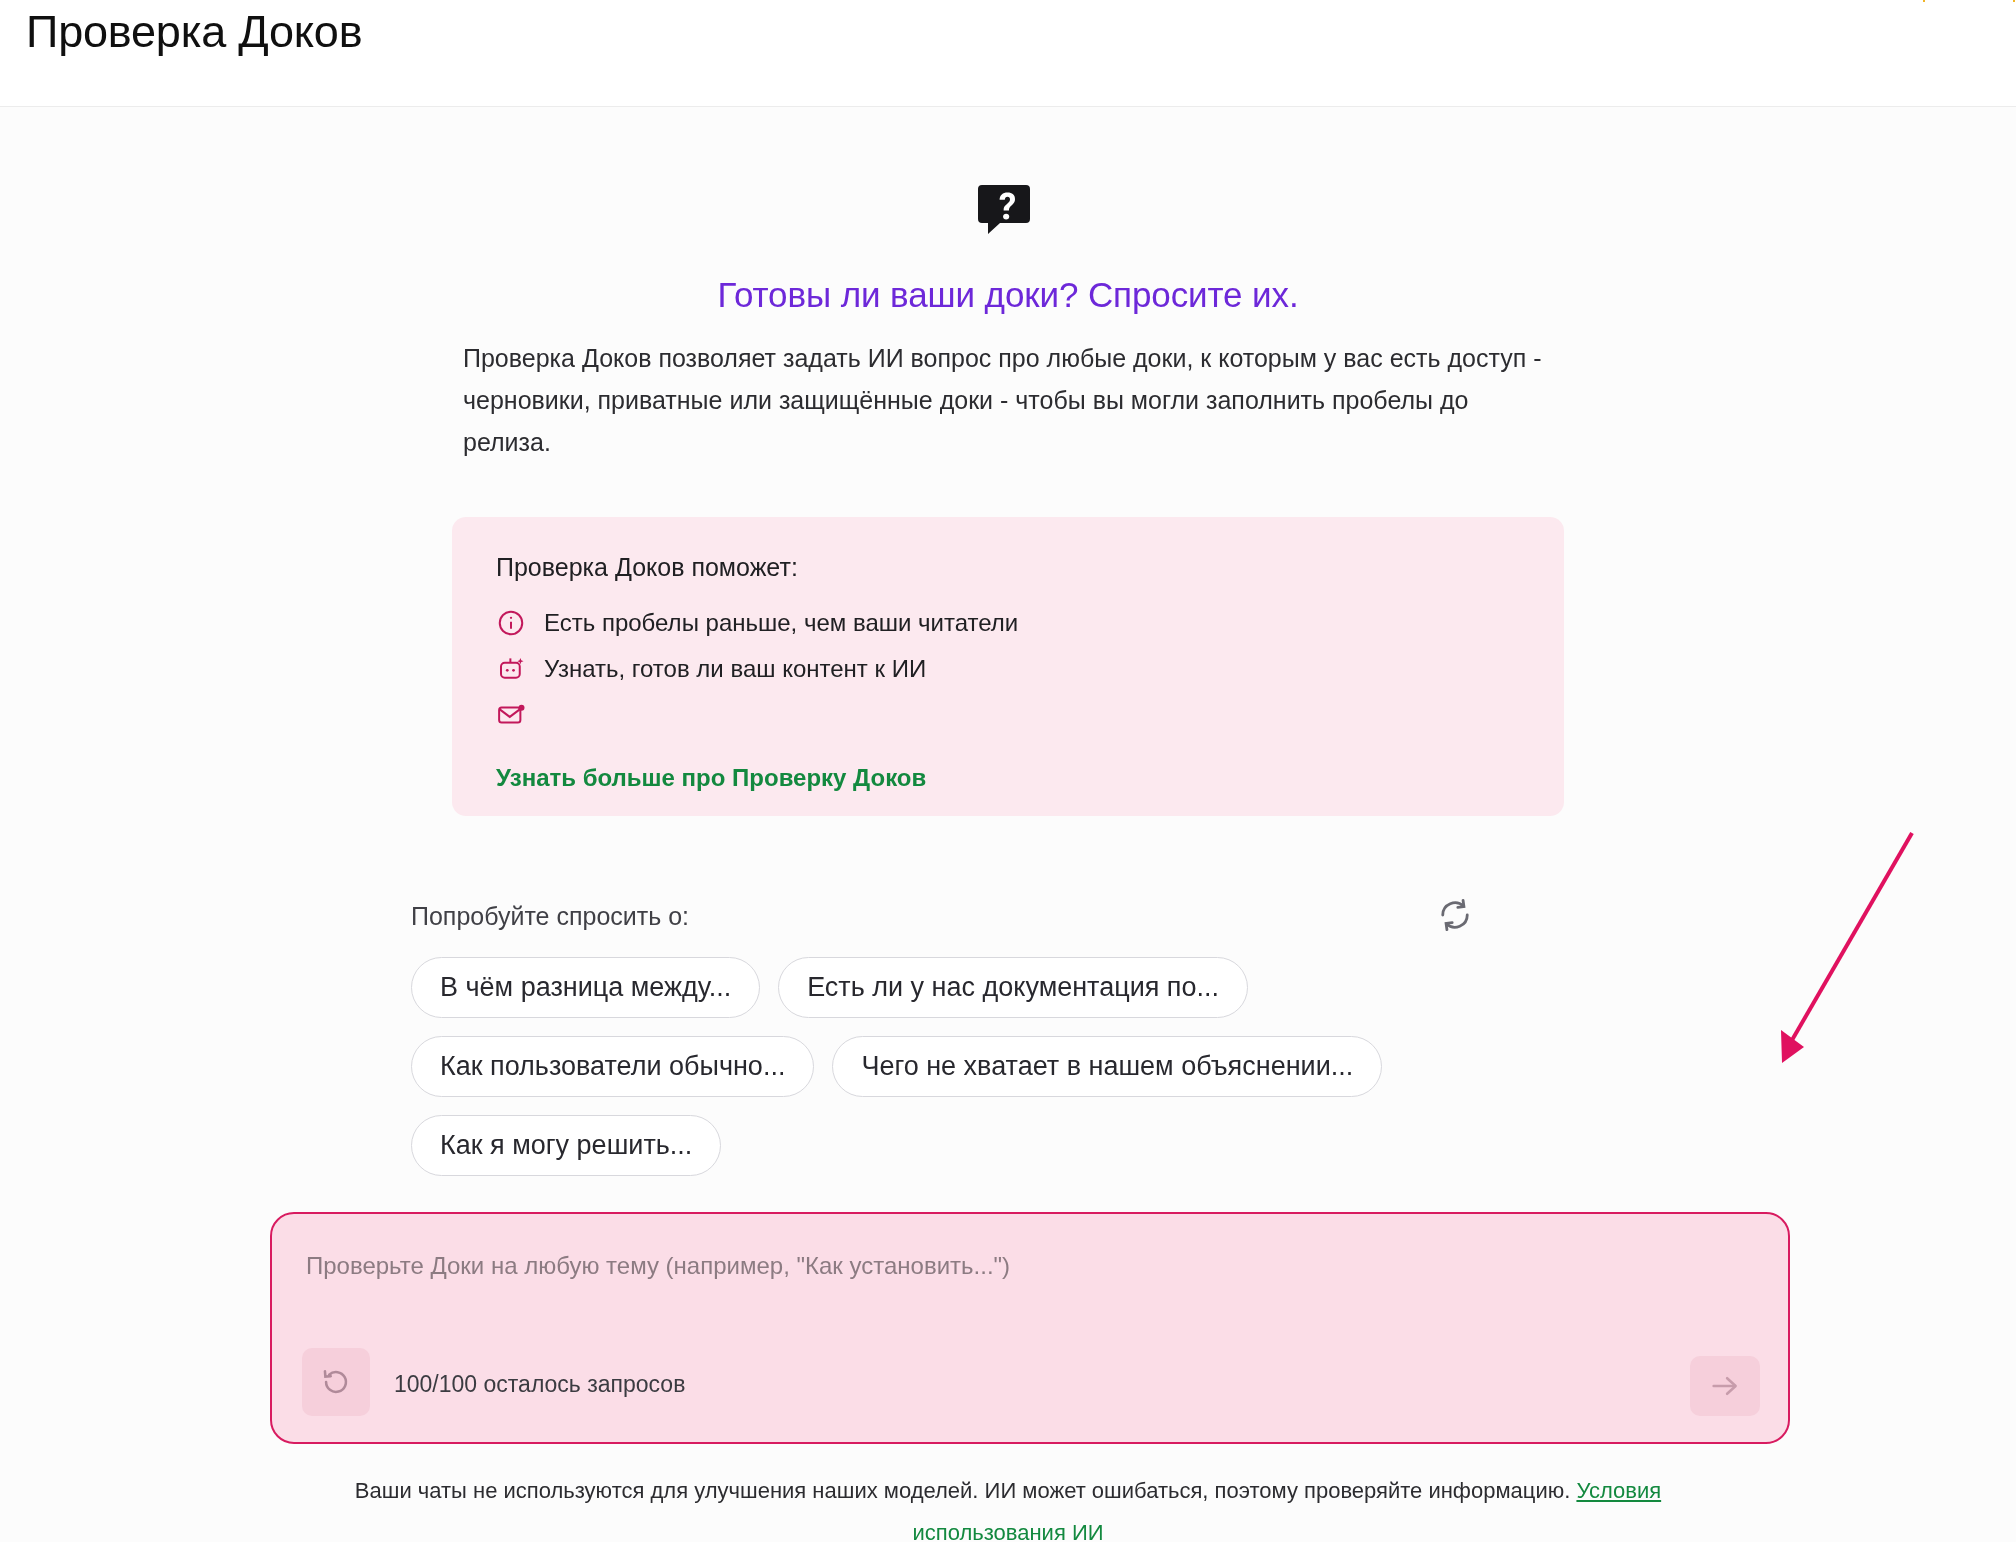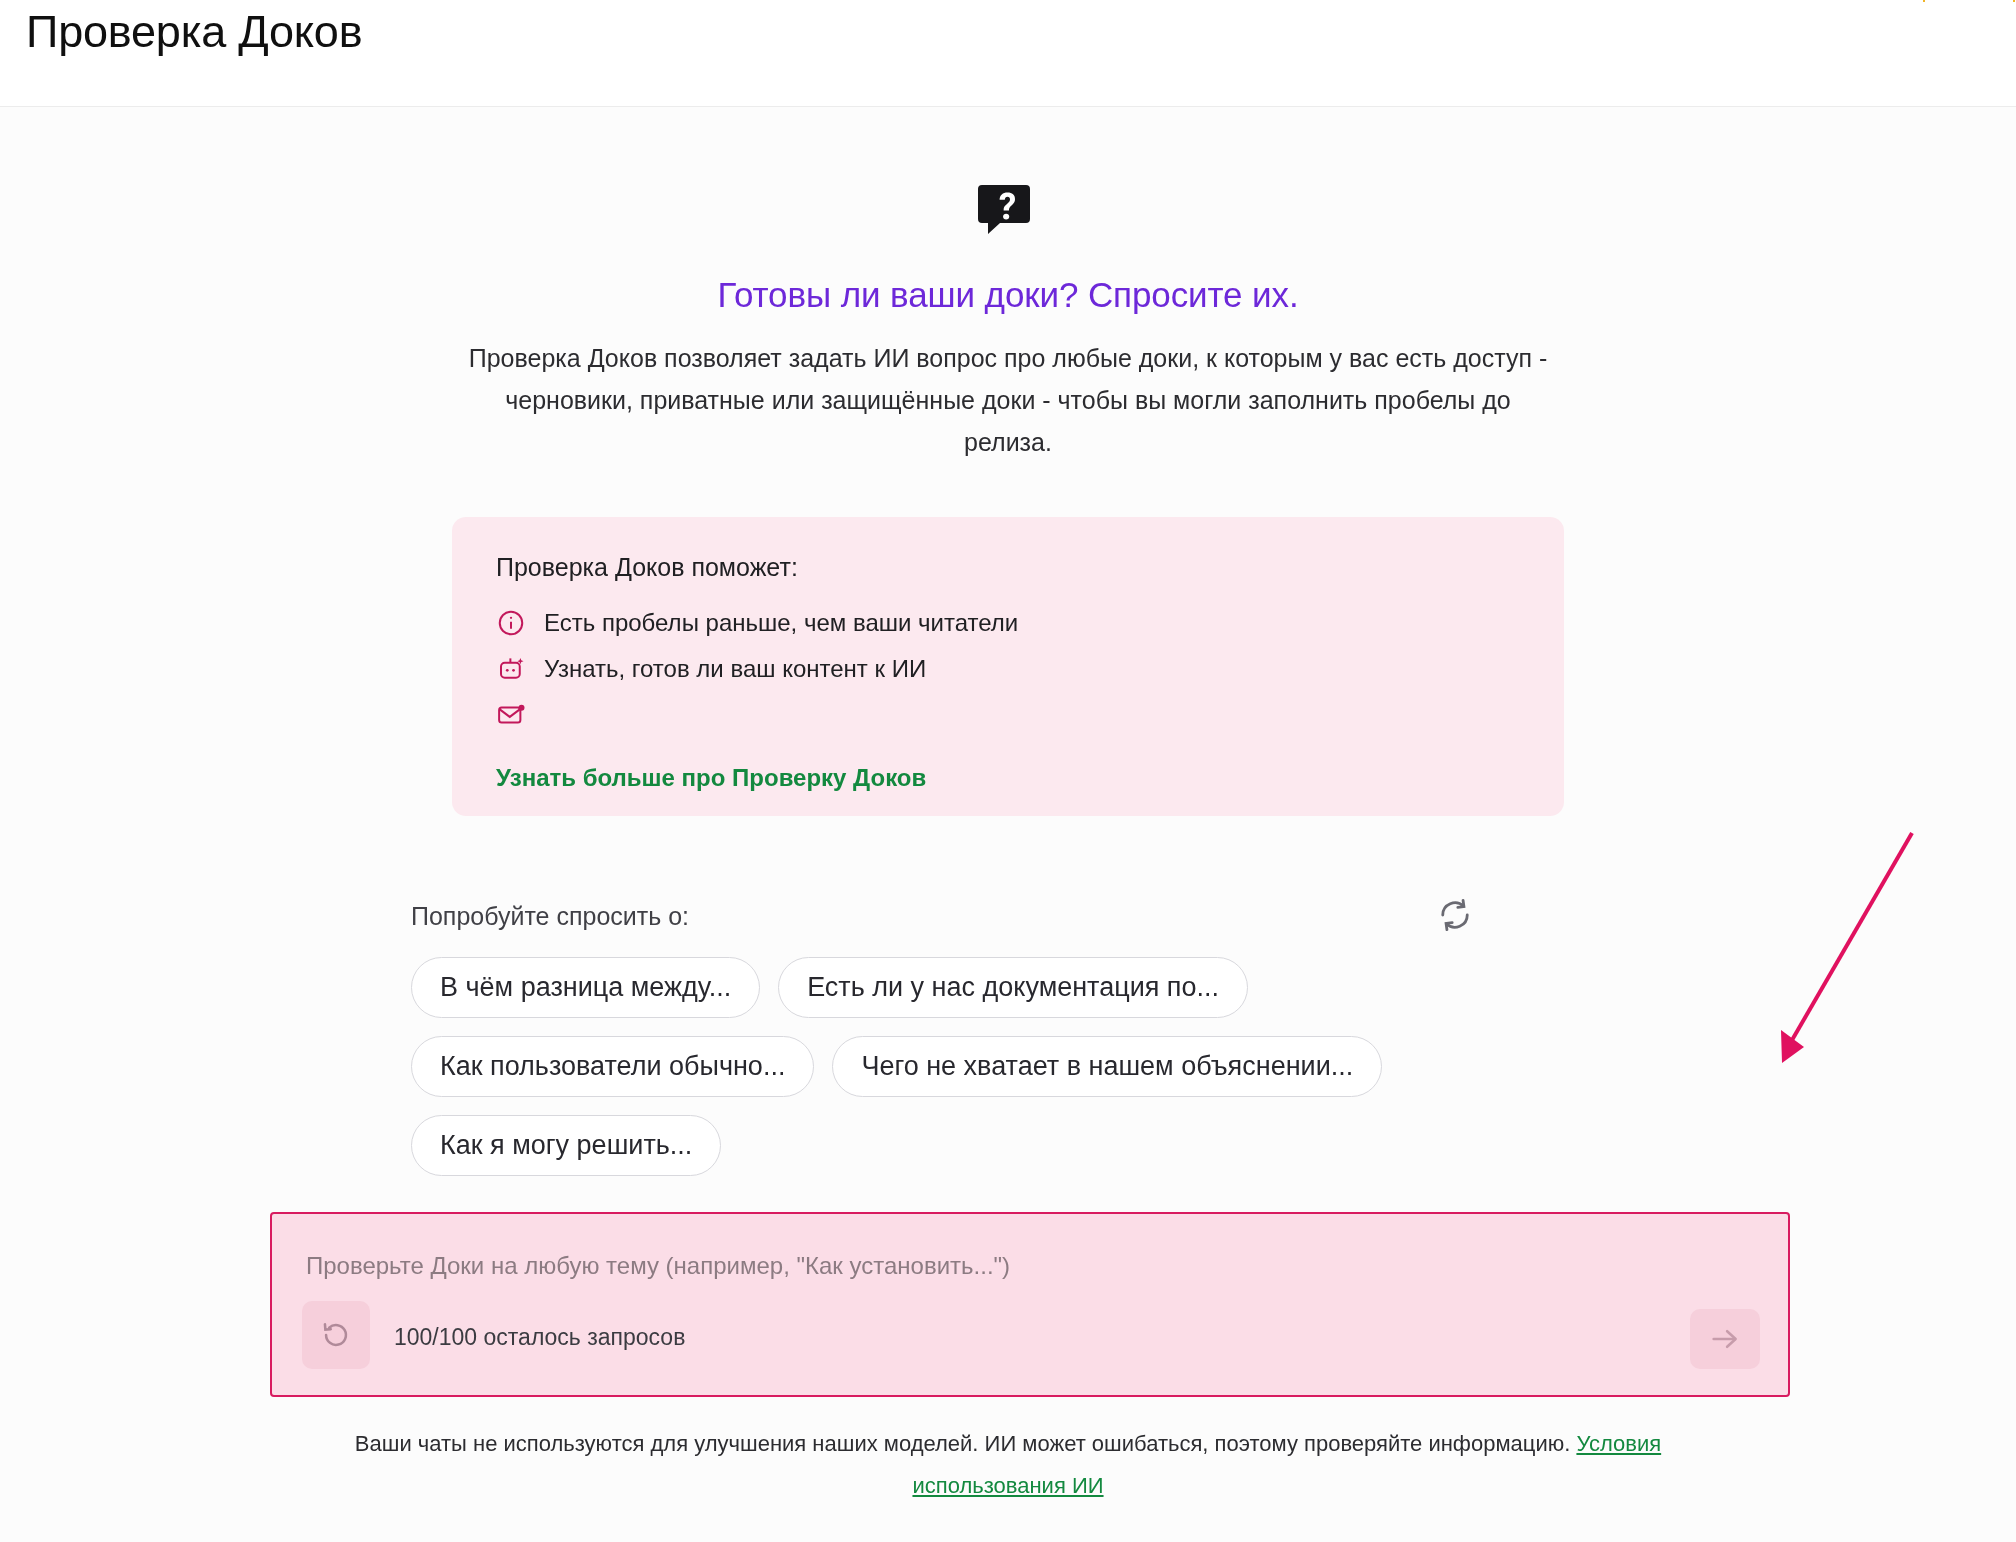--- a/index.html
+++ b/index.html
@@ -71,21 +71,21 @@
     text-align: center;
     font-size: 35px;
     color: #6d28d9;
     font-weight: 400;
     margin: 0 0 22px 0;
     letter-spacing: -0.1px;
   }
   .hero-sub {
     width: 1090px;
     margin: 8px auto;
-    text-align: center;
+    text-align: left;
     font-size: 25px;
     line-height: 42px;
     color: #2c2c30;
   }
 
   
   .info-card {
     margin: 54px auto 0 auto;
     width: 1112px;
     background: #fce9ef;
@@ -163,24 +163,24 @@
     color: #6a6a72;
     cursor: pointer;
   }
 
   
   .composer {
     position: relative;
     margin: 36px auto 0 auto;
     margin-left: 270px;
     width: 1520px;
-    height: 185px;
+    height: 232px;
     background: #fbdde7;
     border: 2px solid #d81b60;
-    border-radius: 4px;
+    border-radius: 24px;
     box-sizing: border-box;
   }
   .composer-placeholder {
     position: absolute;
     left: 34px;
     top: 38px;
     font-size: 24px;
     color: #8c7b82;
   }
   .composer-reset {

